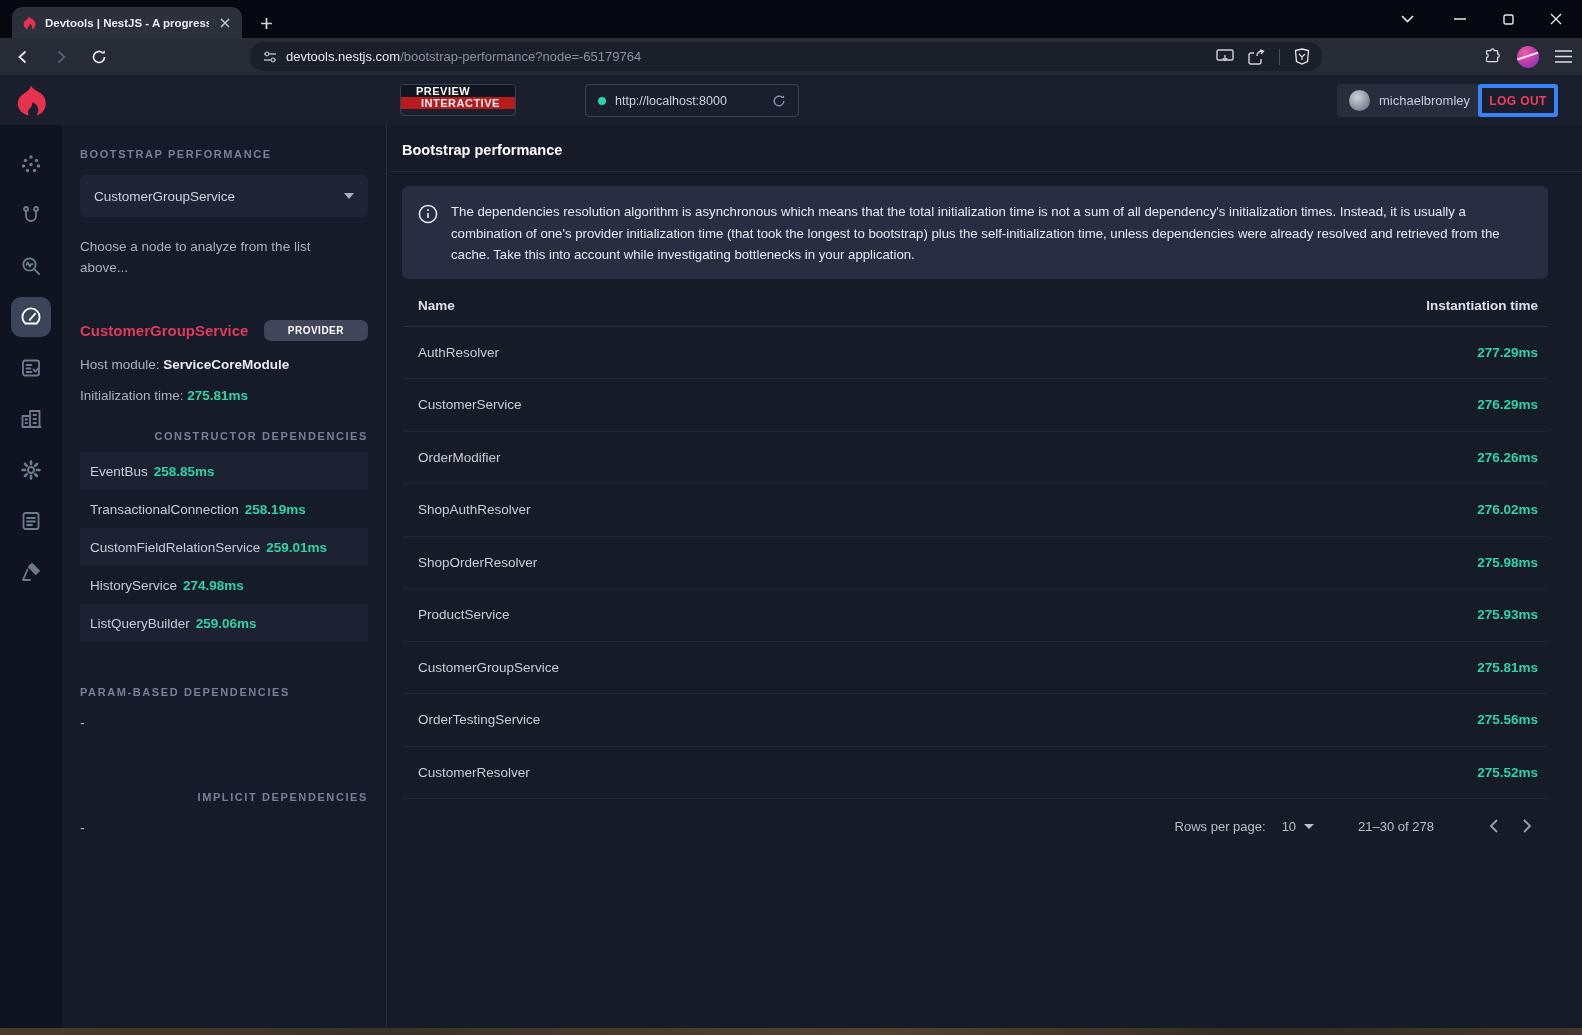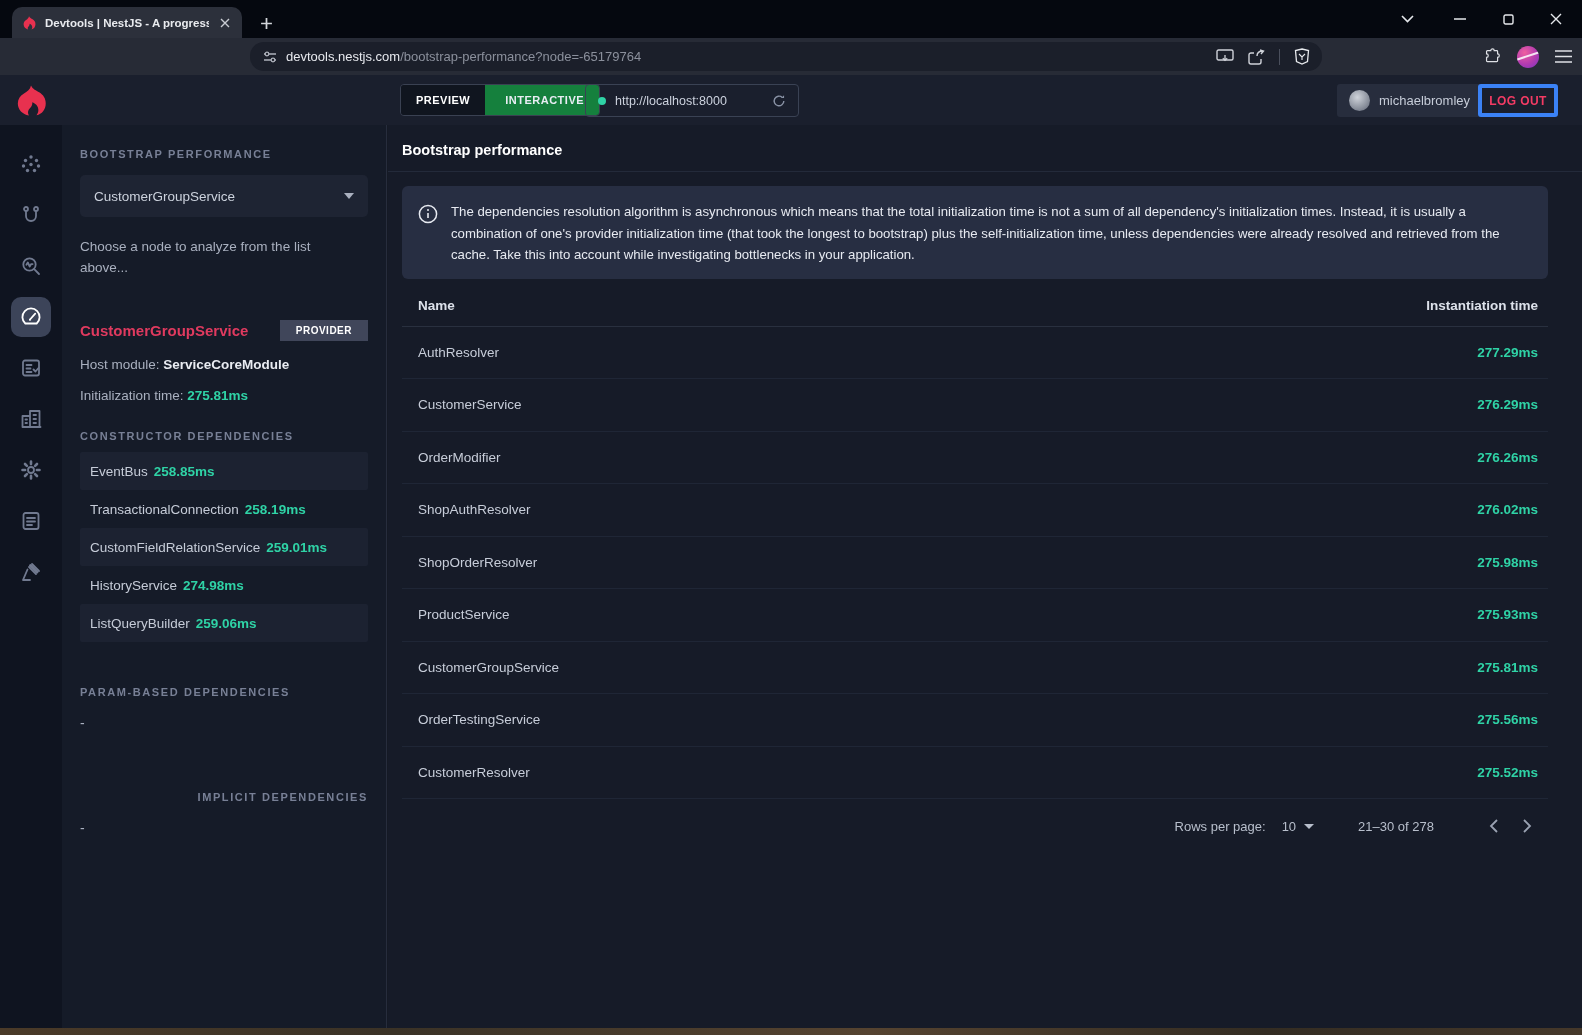--- a/index.html
+++ b/index.html
@@ -14,41 +14,41 @@
   .tabstrip { position:absolute; top:0; left:0; right:0; height:38px; background:#05080f; }
   .tab { position:absolute; left:12px; top:7px; width:230px; height:31px; background:#2c303b;
          border-radius:10px 10px 0 0; display:flex; align-items:center; gap:8px; padding:0 9px; }
   .tab-title { flex:1; font-size:11.5px; font-weight:bold; color:#e9ebef; white-space:nowrap; overflow:hidden; }
   .tab-close { width:16px; height:16px; display:flex; align-items:center; justify-content:center; border-radius:4px; }
   .newtab { position:absolute; left:254px; top:11px; width:24px; height:24px; display:flex; align-items:center; justify-content:center; border-radius:6px; }
   .win-controls { position:absolute; right:6px; top:0; height:38px; display:flex; align-items:center; gap:8px; }
   .win-btn { width:40px; height:30px; display:flex; align-items:center; justify-content:center; }
   .tabsearch { position:absolute; right:160px; top:4px; width:30px; height:30px; display:flex; align-items:center; justify-content:center; }
 
-  .toolbar { position:absolute; top:38px; left:0; right:0; height:37px; background:#272b36; display:flex; align-items:center;justify-content:center; }
+  .toolbar { position:absolute; top:38px; left:0; right:0; height:37px; background:#272b36; display:flex; align-items:center; }
   .nav-btn { width:30px; height:30px; display:flex; align-items:center; justify-content:center; margin-left:8px; }
   .urlbar { position:absolute; left:250px; top:4px; width:1072px; height:29px; background:#1b1f2a;
             border-radius:14px; display:flex; align-items:center; padding:0 12px; gap:8px; }
   .url-text { flex:1; font-size:13px; color:#e7e9ee; white-space:nowrap; overflow:hidden; }
   .url-text .path { color:#8b909c; }
   .urlbar-right { display:flex; align-items:center; gap:14px; }
   .urlbar-divider { width:1px; height:16px; background:#4a4f5c; }
   .toolbar-right { position:absolute; right:10px; top:4px; height:29px; display:flex; align-items:center; gap:16px; }
   .profile-avatar { width:22px; height:22px; border-radius:50%;
       background: radial-gradient(circle at 35% 30%, #ef5fa0, #b33bb0 55%, #7b35c0);
       position:relative; overflow:hidden; }
   .profile-avatar::after { content:""; position:absolute; left:-4px; top:9px; width:30px; height:2px;
       background:rgba(255,255,255,.85); transform:rotate(-18deg); }
 
   
   .appheader { position:absolute; top:75px; left:0; right:0; height:50px; background:#1a1f2d; }
   .logo-box { position:absolute; left:0; top:0; width:62px; height:50px; display:flex; align-items:center; justify-content:center; background:#1a1f2d; }
-  .segmented { position:absolute; left:400px; top:9px; height:32px; display:flex; border-radius:4px; overflow:hidden; border:1px solid #3a4152; }
+  .segmented { position:absolute; left:400px; top:9px; height:32px; display:flex; border-radius:4px; overflow:hidden; border:1px solid #3a4152;flex-direction:column; }
   .seg-btn { padding:0 15px; display:flex; align-items:center; font-size:11px; font-weight:bold; letter-spacing:.5px; color:#fff; background:#10151f; }
-  .seg-btn.active { background:#15803d; color:#e9edf4;padding-left:20px; }
+  .seg-btn.active { background:#b91c1c; color:#e9edf4;padding-left:20px; }
   .target-urlbox { position:absolute; left:585px; top:9px; width:214px; height:33px; border:1px solid #3a4254;
       border-radius:4px; display:flex; align-items:center; padding:0 12px; gap:9px; }
   .green-dot { width:8px; height:8px; border-radius:50%; background:#2fd3a6; }
   .target-url { flex:1; font-size:12.5px; color:#ccd2de; white-space:nowrap; }
   .userchip { position:absolute; left:1337px; top:9px; height:33px; padding:0 12px; background:#272d3d; border-radius:3px;
       display:flex; align-items:center; gap:9px; }
   .user-avatar { width:21px; height:21px; border-radius:50%; background:radial-gradient(circle at 40% 35%, #cfd3da, #8b919d 60%, #5a6070); }
   .username { font-size:13px; color:#c6ccd8; }
   .logout-btn { position:absolute; left:1478px; top:9px; width:80px; height:33px; border:4px solid #3b82f6; border-radius:3px;
       display:flex; align-items:center; justify-content:center; font-size:12px; font-weight:bold; letter-spacing:.4px; color:#f43b64; }
@@ -67,26 +67,26 @@
   .panel { position:absolute; left:62px; top:125px; width:325px; bottom:7px; background:#151b28;
       border-right:1px solid #272d3d; padding:23px 18px 0 18px; }
   .section-label { font-size:11px; font-weight:bold; letter-spacing:1.6px; color:#788096; }
   .node-select { margin-top:15px; height:42px; background:#1e2433; border-radius:5px; display:flex; align-items:center;
       padding:0 14px; justify-content:space-between; }
   .node-select-value { font-size:13.5px; color:#ccd2dd; }
   .caret-down { width:0; height:0; border-left:5px solid transparent; border-right:5px solid transparent; border-top:6px solid #aab0bf; }
   .hint { margin-top:19px; font-size:13.5px; line-height:21px; color:#a9b0bf; width:250px; }
   .node-title-row { margin-top:42px; display:flex; align-items:center; justify-content:space-between; }
   .node-title { font-size:15px; font-weight:bold; color:#e03a5f; }
-  .badge { background:#40465a; color:#fff; font-size:10px; font-weight:bold; letter-spacing:.5px; padding:5px 16px; border-radius:0; }
+  .badge { background:#40465a; color:#fff; font-size:10px; font-weight:bold; letter-spacing:.5px; padding:5px 24px; border-radius:7px; }
   .kv-line { margin-top:16px; font-size:13.5px; color:#a9b0bf; }
   .kv-line:first-of-type { margin-top:22px; }
   .kv-line .kv-strong { font-weight:bold; color:#e9ecf2; }
   .kv-line .kv-teal { font-weight:bold; color:#2fd3a6; }
-  .deps-label { margin-top:27px; }
+  .deps-label { margin-top:27px;text-align:right; }
   .deps-list { margin-top:10px; }
   .dep-row { height:38px; display:flex; align-items:center; gap:6px; padding:0 10px; font-size:13.5px; }
   .dep-row:nth-child(odd) { background:#1c2231; border-radius:2px; }
   .dep-name { color:#c6ccd8; }
   .dep-time { color:#2fd3a6; font-weight:bold; }
   .empty-dash { margin-top:17px; font-size:14px; color:#a9b0bf; }
   .param-label { margin-top:44px; }
   .implicit-label { margin-top:60px;text-align:right; }
 
   

